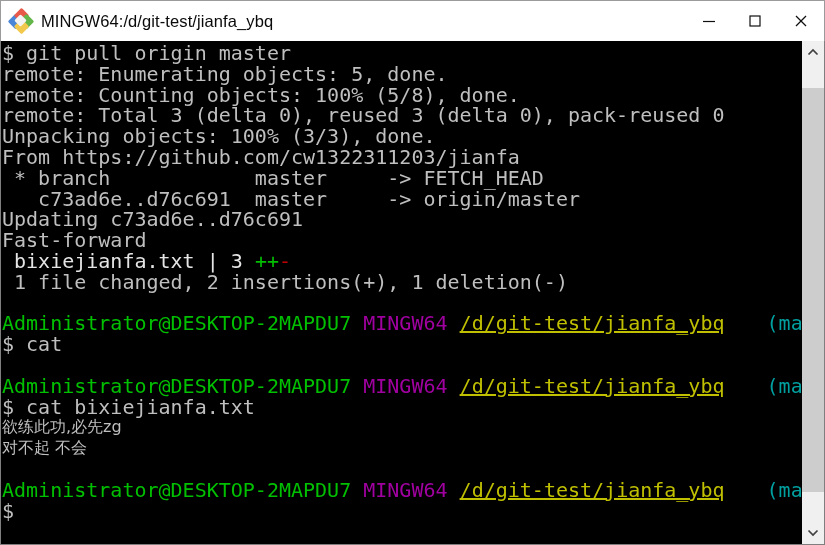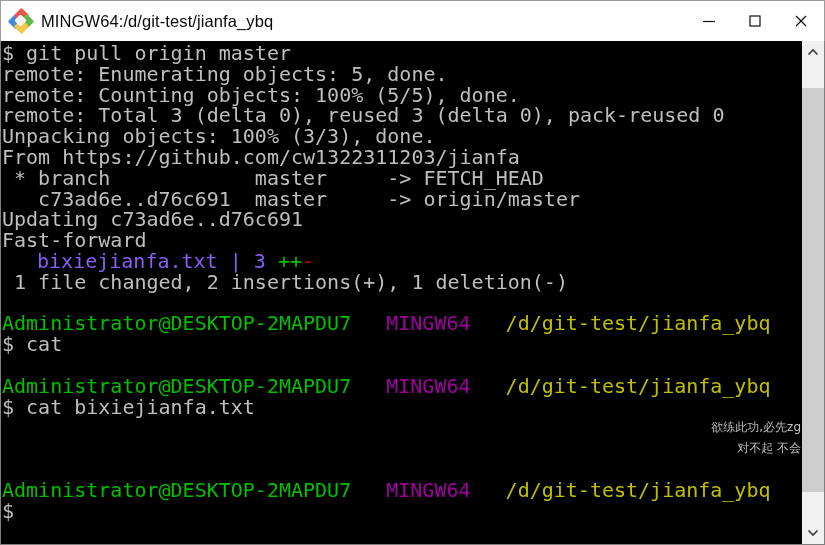--- a/index.html
+++ b/index.html
@@ -108,29 +108,29 @@
     font-family: "DejaVu Sans Mono", monospace;
     font-size: 20px;
     line-height: 20.8px;
     height: 20.8px;
     color: #bfbfbf;
     white-space: pre;
     letter-spacing: 0px;
   }
   .line.blank { color: transparent; }
 
-  .c-default { color: #8b5cf6; padding-left: 23px; }
+  .c-default { color: #e5e5e5; }
   .c-green   { color: #00c000; }
   .c-purple  { color: #a000a0; }
-  .c-yellow  { color: #c0c000; }
+  .c-yellow  { color: #c0c000; text-decoration: underline; }
   .c-cyan    { color: #00a0a0; margin-left: 30px; }
   .c-add     { color: #00c000; }
   .c-del     { color: #c00000; }
 
-  .cjk { font-family: "DejaVu Sans", sans-serif; font-size: 12px; text-align: right; }
+  .cjk { font-family: "DejaVu Sans", sans-serif; font-size: 16px; }
 
   
   .scrollbar {
     width: 23px;
     flex: 0 0 23px;
     background: #f0f0f0;
     display: flex;
     flex-direction: column;
     border-left: 1px solid #000000;
     box-sizing: border-box;
@@ -192,21 +192,21 @@
       </button>
     </div>
   </div>
 
   <div class="term-wrap">
 
     <div class="screen">
 
       <div class="line">$ git pull origin master</div>
       <div class="line">remote: Enumerating objects: 5, done.</div>
-      <div class="line">remote: Counting objects: 100% (5/5), done.</div>
+      <div class="line">remote: Counting objects: 100% (5/8), done.</div>
       <div class="line">remote: Total 3 (delta 0), reused 3 (delta 0), pack-reused 0</div>
       <div class="line">Unpacking objects: 100% (3/3), done.</div>
       <div class="line">From https://github.com/cw1322311203/jianfa</div>
       <div class="line"> * branch            master     -&gt; FETCH_HEAD</div>
       <div class="line">   c73ad6e..d76c691  master     -&gt; origin/master</div>
       <div class="line">Updating c73ad6e..d76c691</div>
       <div class="line">Fast-forward</div>
 
       <div class="line"><span class="c-default"> bixiejianfa.txt | 3 </span><span class="c-add">++</span><span class="c-del">-</span></div>
 

